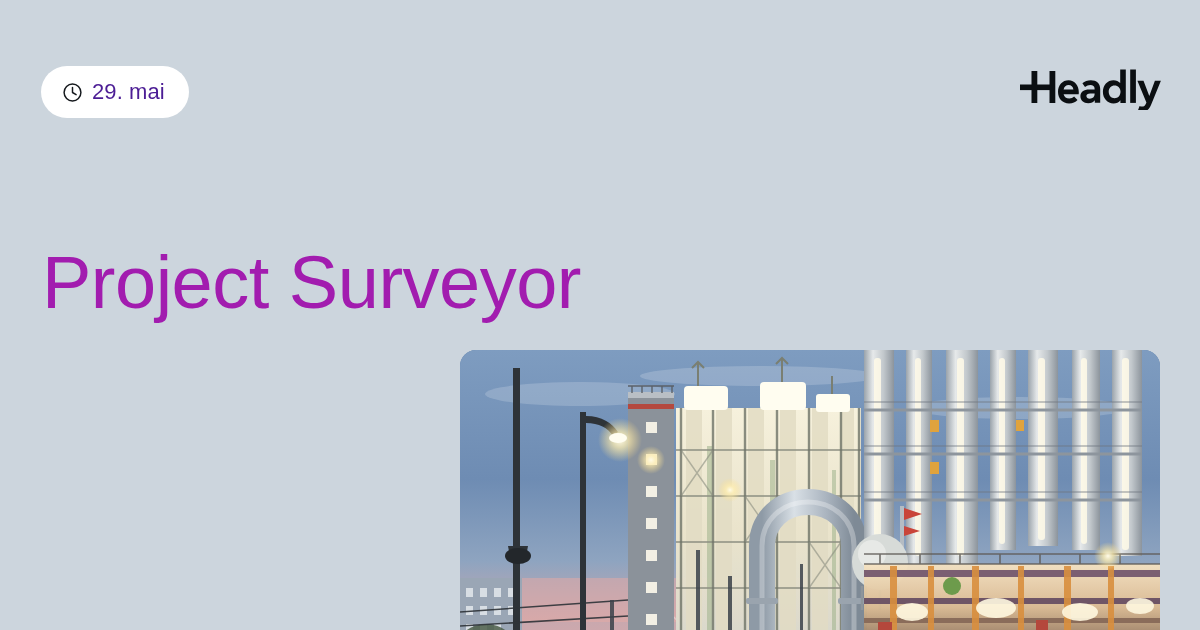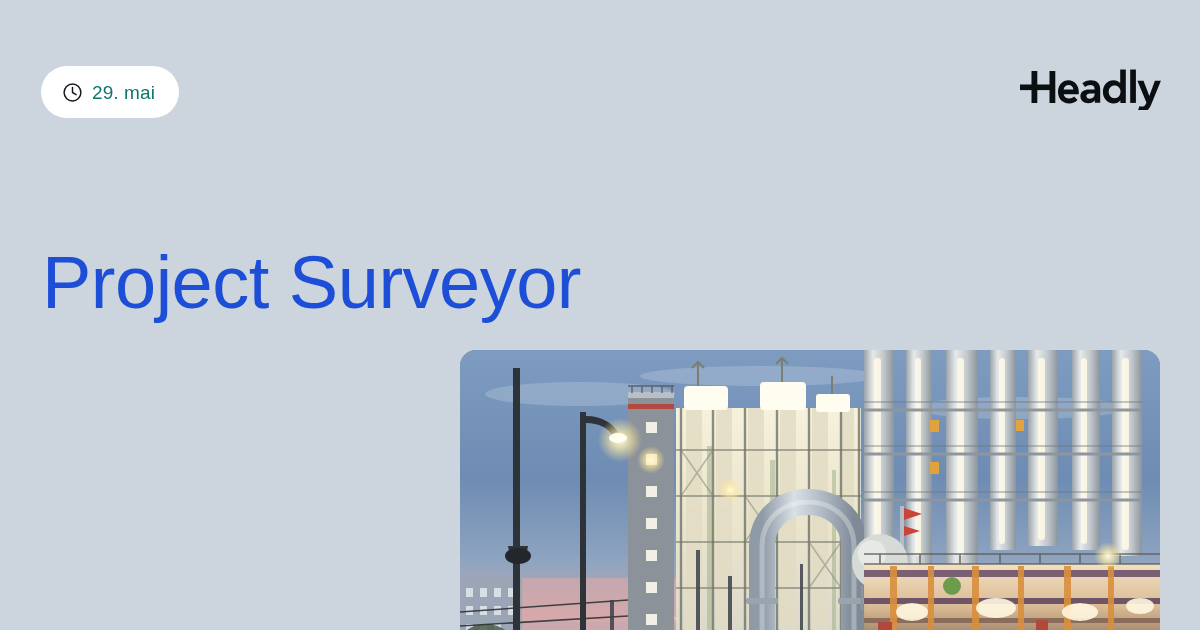--- a/index.html
+++ b/index.html
@@ -35,23 +35,23 @@
     border-radius: 26px;
     box-sizing: border-box;
   }
   .clock-icon {
     width: 21px;
     height: 21px;
     flex: 0 0 21px;
     display: block;
   }
   .date-text {
-    font-size: 19px;
+    font-size: 22px;
     font-weight: 400;
-    color: #0f766e;
+    color: #4c1d95;
     letter-spacing: 0.1px;
     white-space: nowrap;
     line-height: 1;
   }
 
   
   .logo {
     position: absolute;
     right: 38px;
     top: 64px;
@@ -63,21 +63,21 @@
 
   
   .headline {
     position: absolute;
     left: 42px;
     top: 192px;
     width: 760px;
     font-size: 74px;
     line-height: 1.1;
     font-weight: 300;
-    color: #1d4ed8;
+    color: #a21caf;
     letter-spacing: -0.5px;
     font-stretch: semi-condensed;
   }
 
   
   .hero {
     position: absolute;
     left: 460px;
     top: 350px;
     width: 700px;

